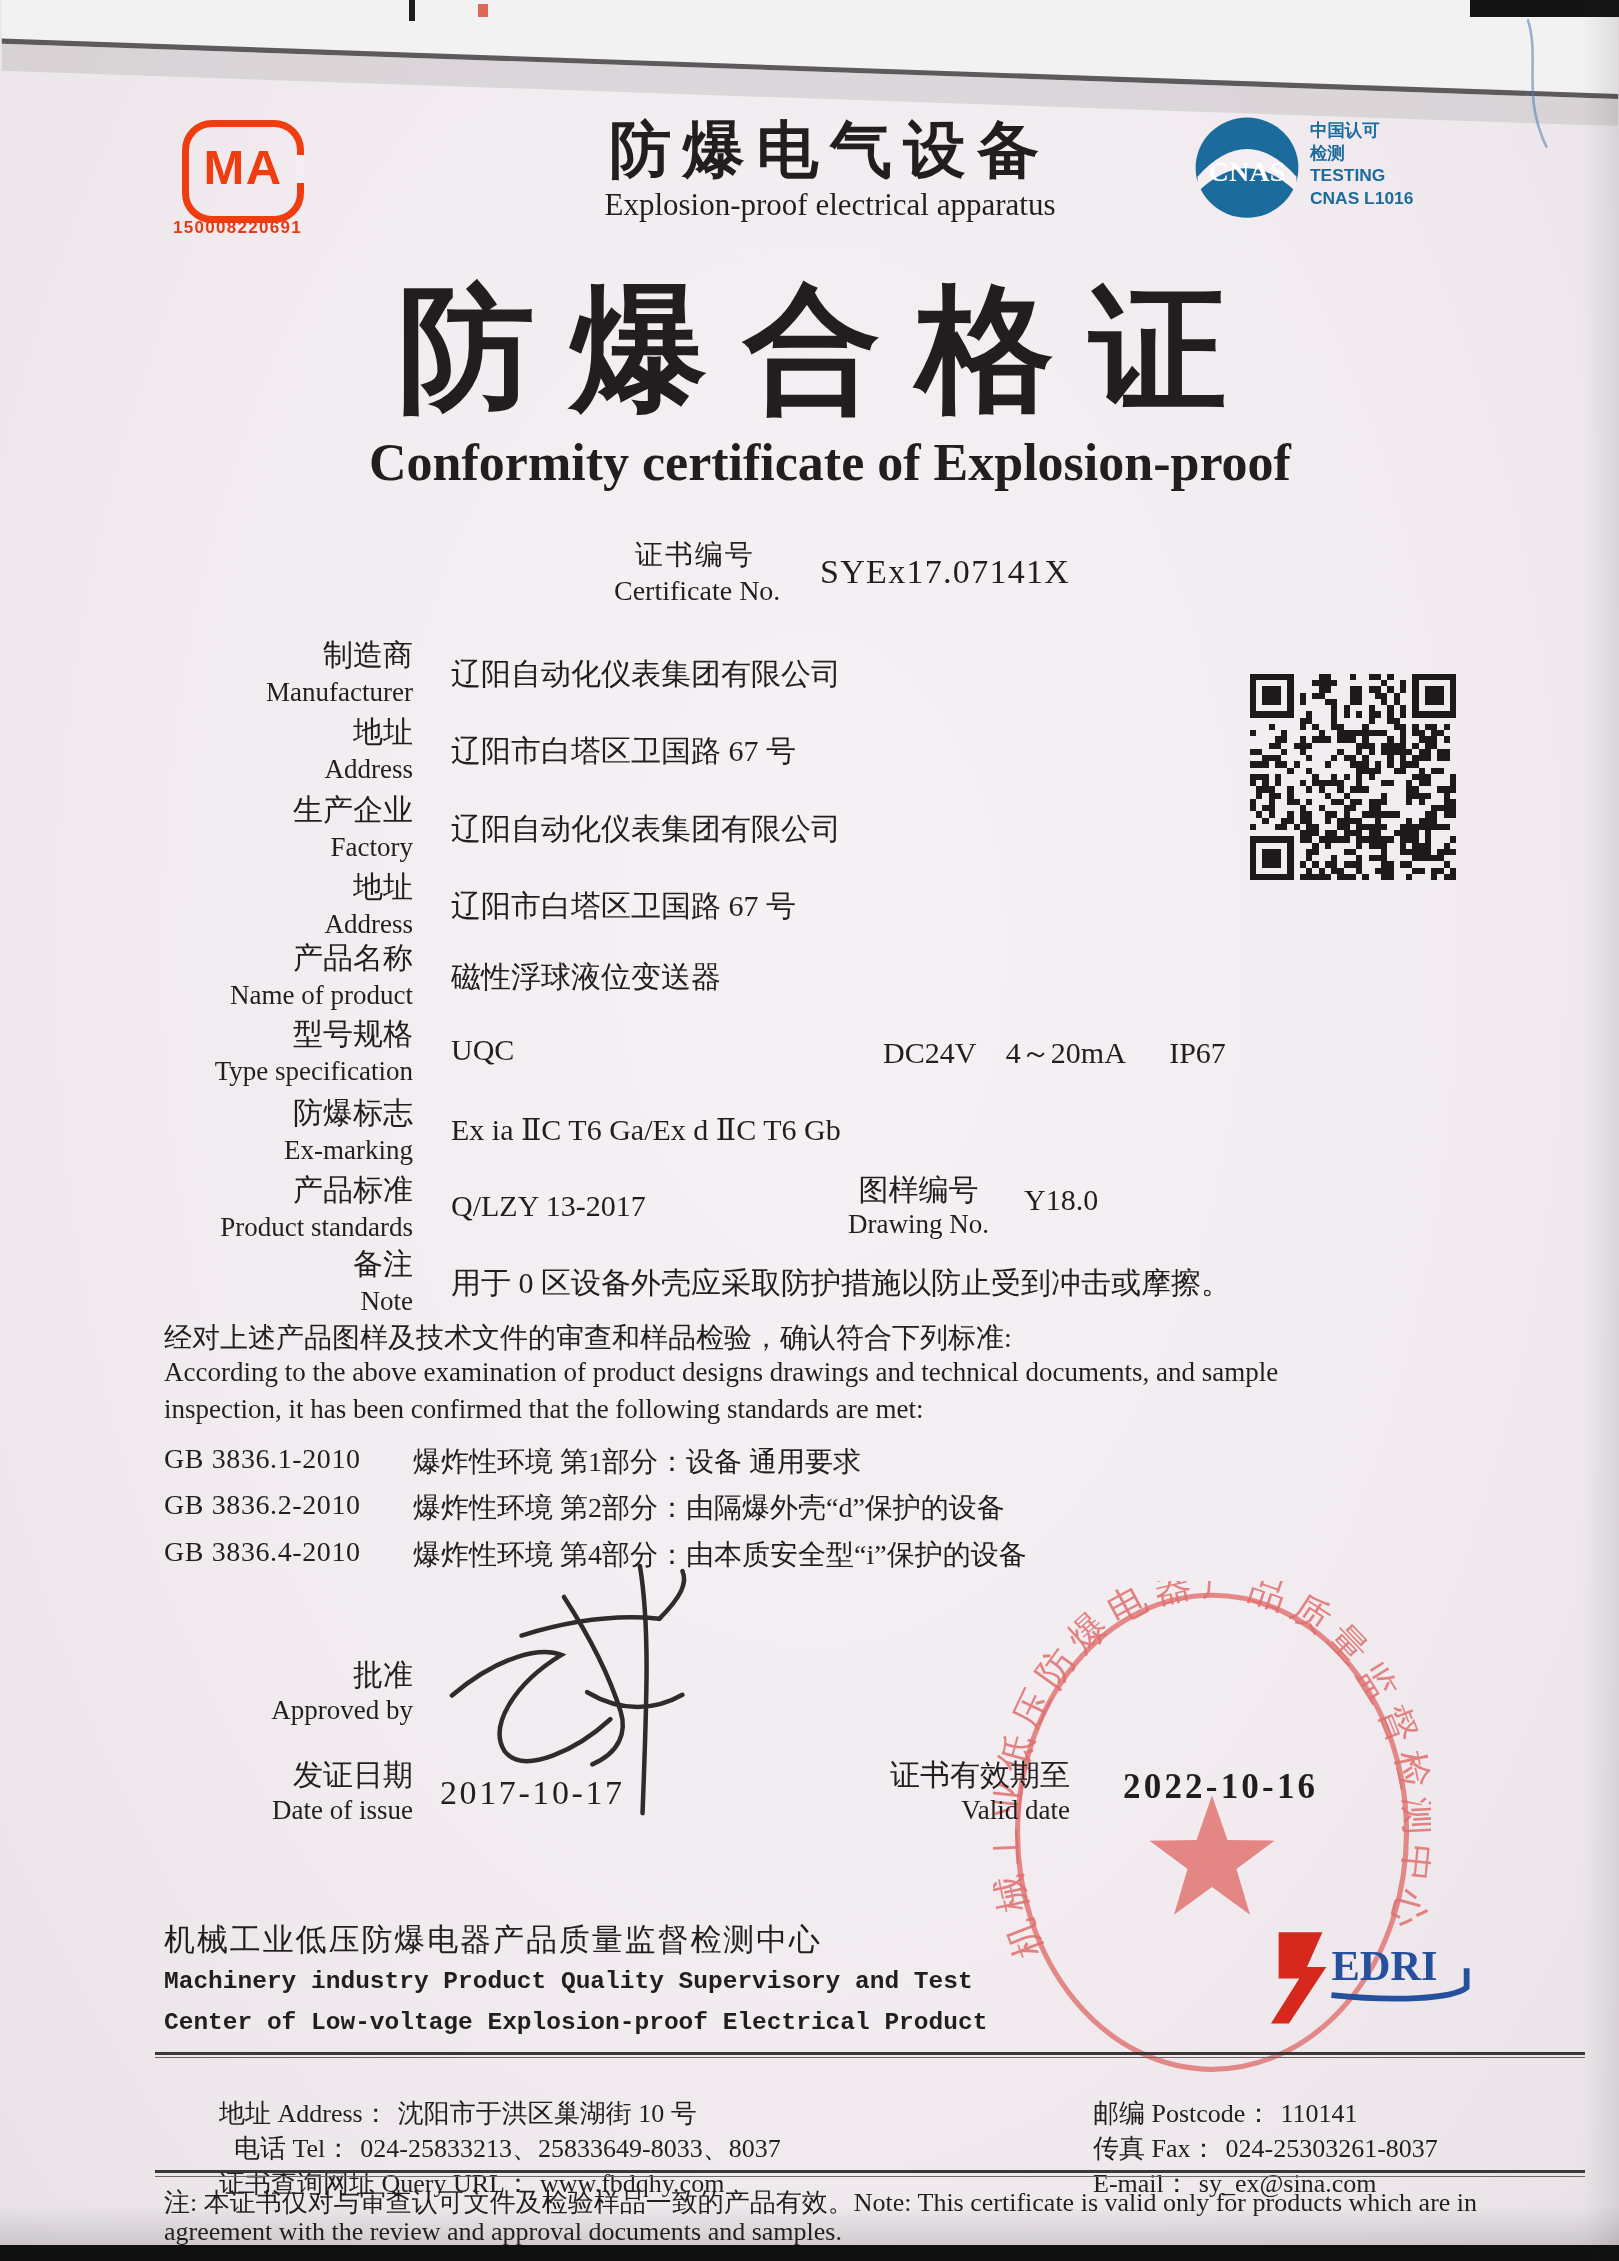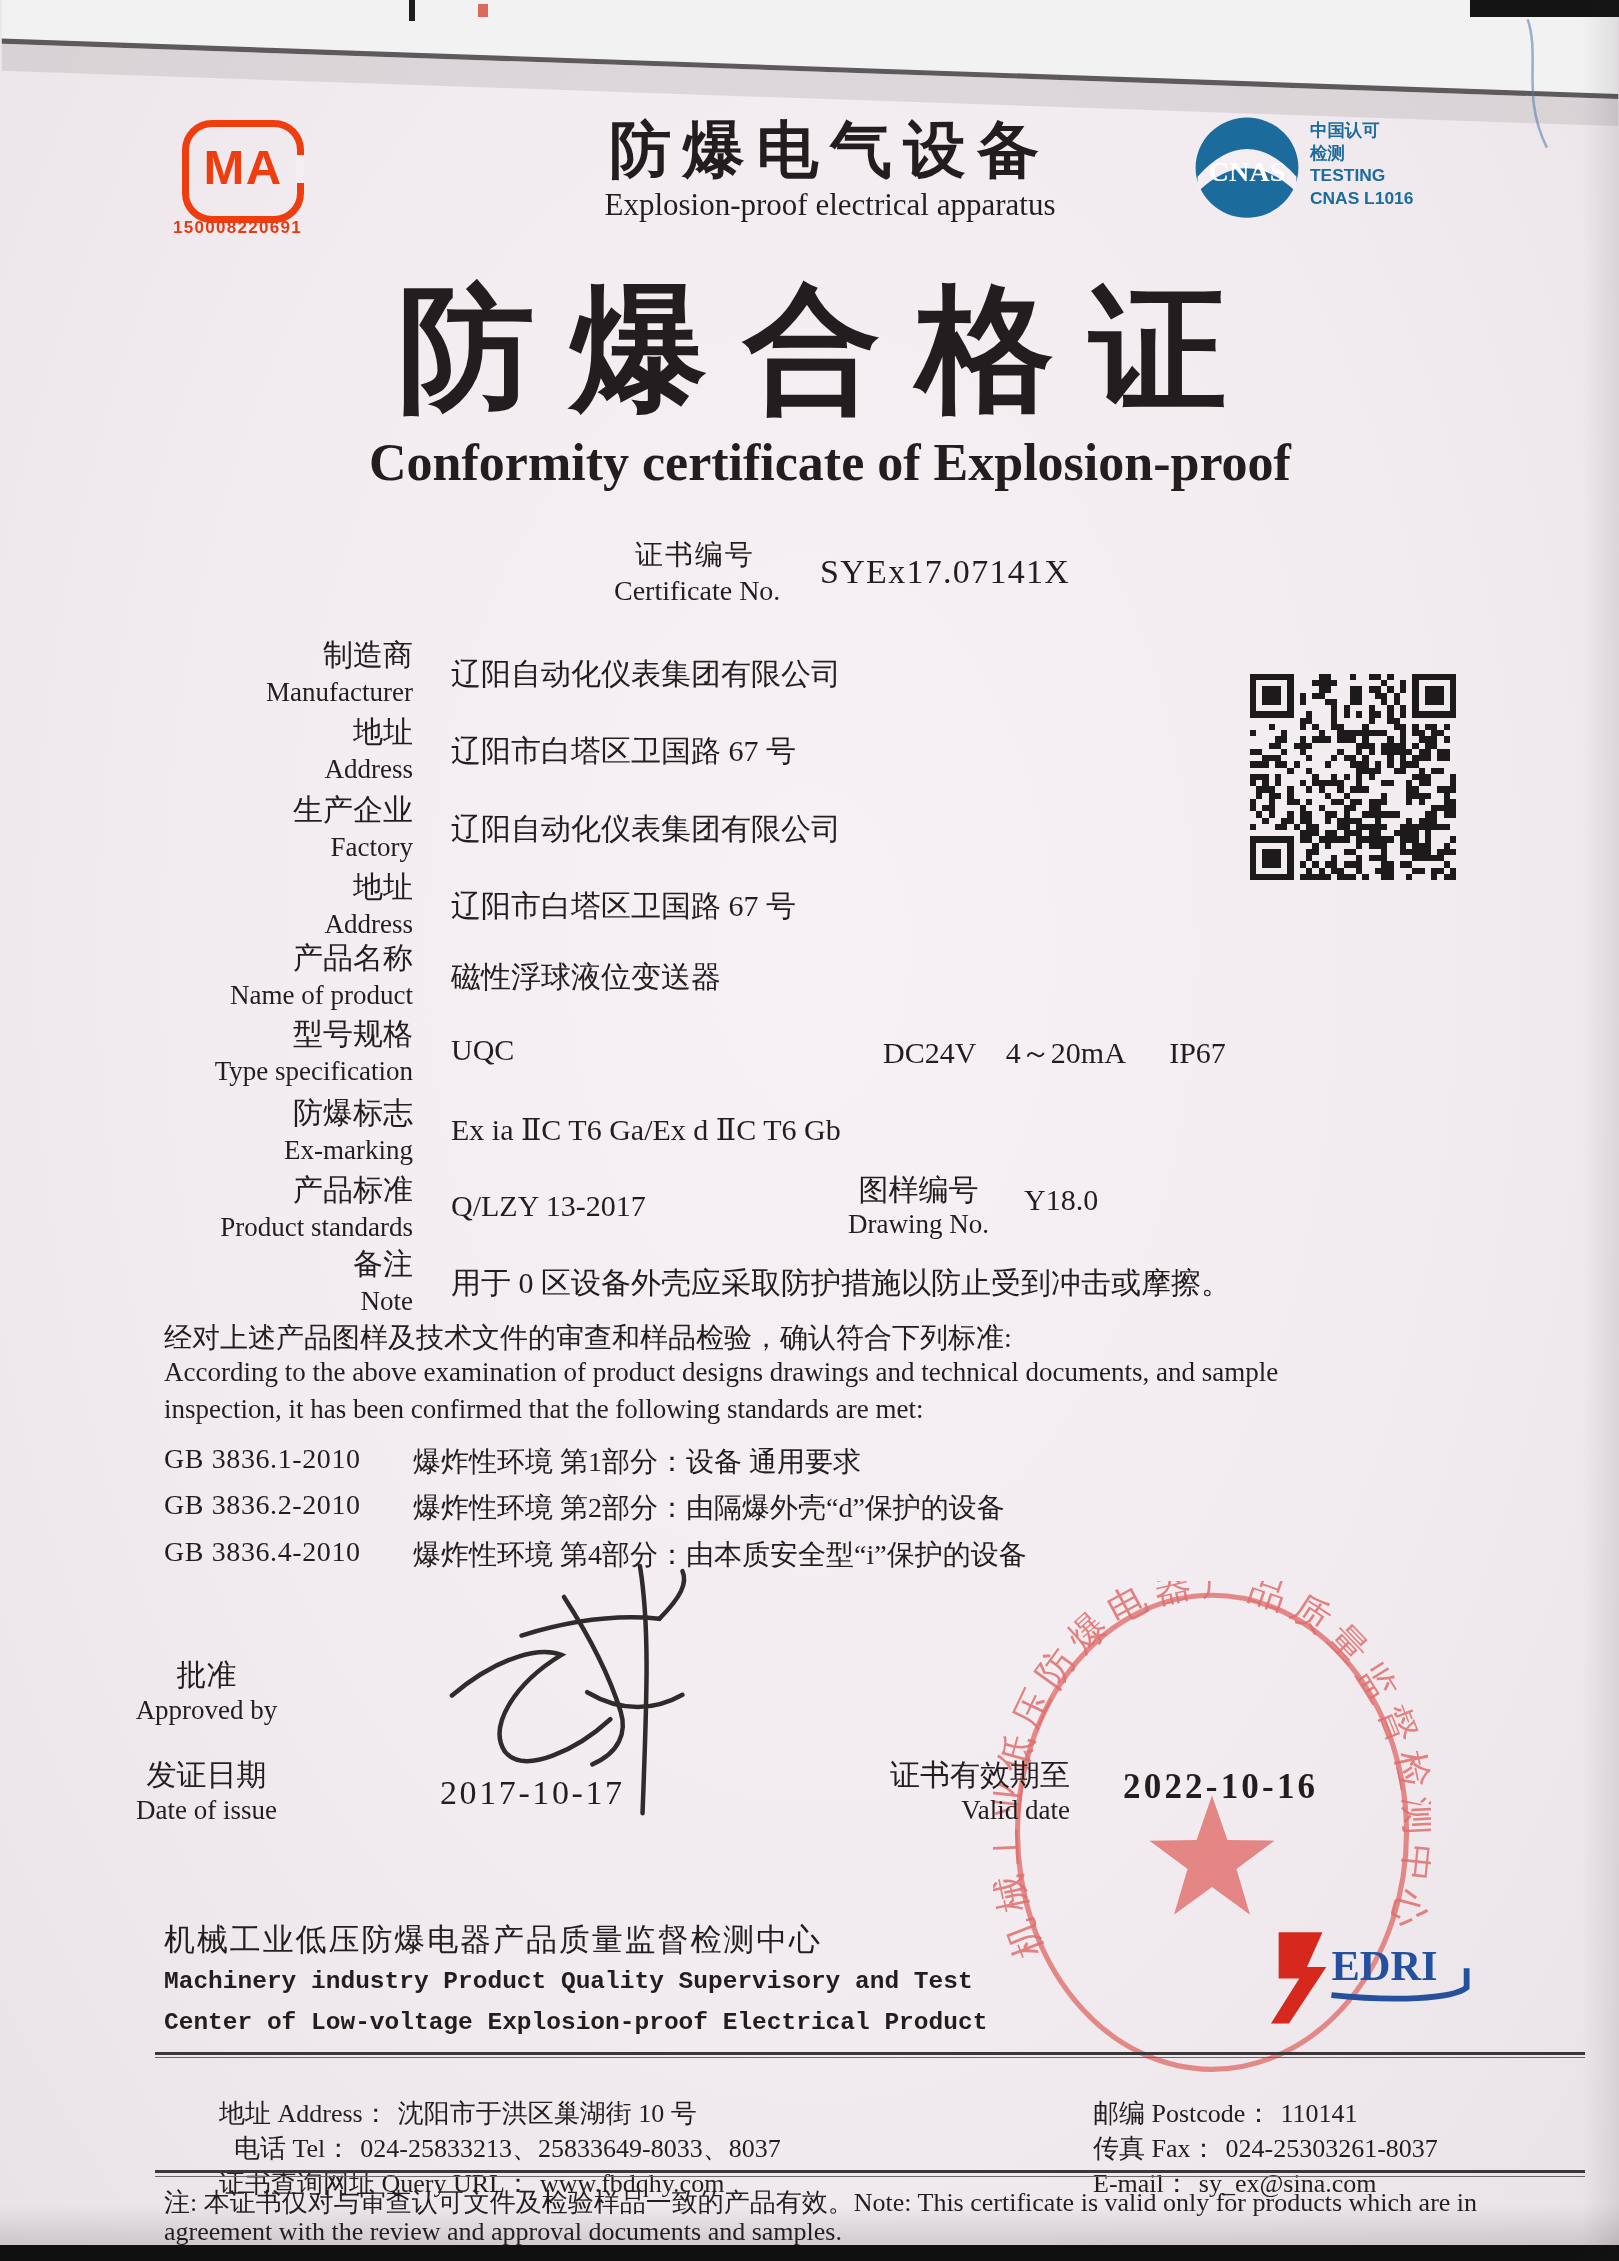--- a/index.html
+++ b/index.html
@@ -40,21 +40,21 @@
   .val-x{position:absolute;left:883px;top:19.3px;font-size:30px;white-space:pre;}
   .lab2{position:absolute;left:838px;width:161px;text-align:center;}
   .val2{position:absolute;left:1024px;top:13px;font-size:30px;}
   
   .st-zh{left:164px;top:1319px;font-size:28px;}
   .st-en{left:164px;width:1296px;font-size:27px;text-align:justify;}
   .gb{left:0;width:1620px;}
   .gb .code{position:absolute;left:164px;font-size:28px;letter-spacing:0.6px;}
   .gb .desc{position:absolute;left:413px;font-size:28px;}
   
-  .apr-lab{left:0;width:413px;text-align:center;}
+  .apr-lab{left:0;width:413px;text-align:right;}
   .apr-lab .zh{font-size:30px;line-height:40px;}
   .apr-lab .en{font-size:27px;}
   .date{font-size:34px;letter-spacing:2.6px;}
   .vlab{left:825px;width:245px;text-align:right;}
   .vlab .zh{font-size:30px;line-height:40px;}
   .vlab .en{font-size:27px;}
   .vdate{left:1123px;top:1767px;font-size:35px;font-weight:bold;letter-spacing:3.2px;}
   
   .org-zh{left:164px;top:1919px;font-size:31px;letter-spacing:1.9px;}
   .org-en{left:164px;font-size:24.5px;font-weight:bold;font-family:"Liberation Mono","DejaVu Sans Mono",monospace;letter-spacing:0px;}

